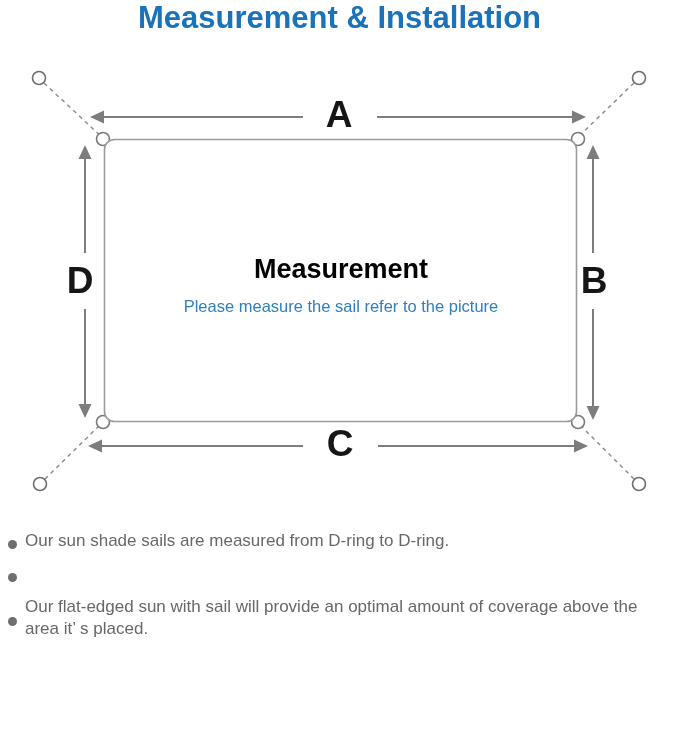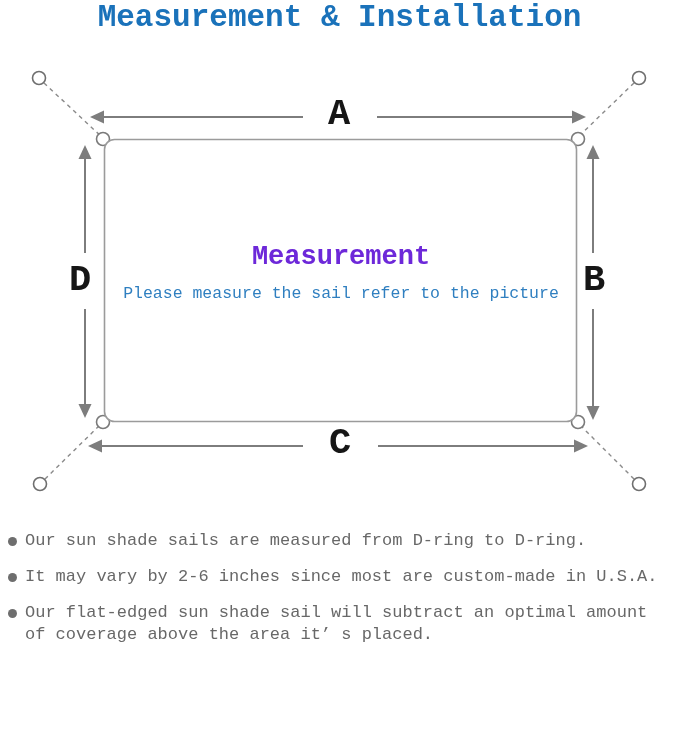--- a/index.html
+++ b/index.html
@@ -1,21 +1,21 @@
 <!DOCTYPE html>
 <html><head>
 <meta charset="utf-8">
 <style>
   html, body { margin: 0; padding: 0; background: #ffffff; }
   .page {
     position: relative;
     width: 679px;
     height: 739px;
     background: #ffffff;
-    font-family: Liberation Mono, monospace;
+    font-family: Liberation Sans, sans-serif;
     overflow: hidden;
   }
   .title {
     position: absolute;
     top: 0px; left: 0; width: 100%;
     margin: 0;
     text-align: center;
     font-size: 31px;
     font-weight: bold;
     color: #1a72ba;
@@ -40,39 +40,39 @@
   .label-d { left: 80px;  top: 262px; }
   .center-text {
     position: absolute;
     left: 105px; top: 242px;
     width: 472px;
     text-align: center;
   }
   .center-heading {
     font-size: 27px;
     font-weight: bold;
-    color: #6d28d9;
-    margin: 0 0 9px 0;
+    color: #000000;
+    margin: 12px 0 9px 0;
   }
   .center-sub {
     font-size: 16.5px;
     color: #2f7fc0;
     margin: 12px;
     text-align: center;
   }
   .notes {
     position: absolute;
     left: 8px; top: 530px;
     width: 664px;
     list-style: none;
     margin: 0; padding: 0;
   }
   .note {
     display: flex;
-    align-items: flex-start;
+    align-items: center;
     margin-bottom: 14px;
   }
   .dot {
     flex: 0 0 auto;
     width: 9px; height: 9px;
     border-radius: 50%;
     background: #6e6e6e;
     margin: 7px 8px 0 0;
   }
   .note-text {
@@ -153,21 +153,20 @@
     <div class="center-sub">Please measure the sail refer to the picture</div>
   </div>
 
   <ul class="notes">
     <li class="note">
       <span class="dot"></span>
       <span class="note-text">Our sun shade sails are measured from D-ring to D-ring.</span>
     </li>
     <li class="note">
       <span class="dot"></span>
-      <span class="note-text">It may vary by 2-6 inches since most are custom-made in U.S.A.</span>
     </li>
     <li class="note">
       <span class="dot"></span>
-      <span class="note-text">Our flat-edged sun shade sail will subtract an optimal amount of coverage above the area it’ s placed.</span>
+      <span class="note-text">Our flat-edged sun with sail will provide an optimal amount of coverage above the area it’ s placed.</span>
     </li>
   </ul>
 
 </div>
 
 </body></html>

